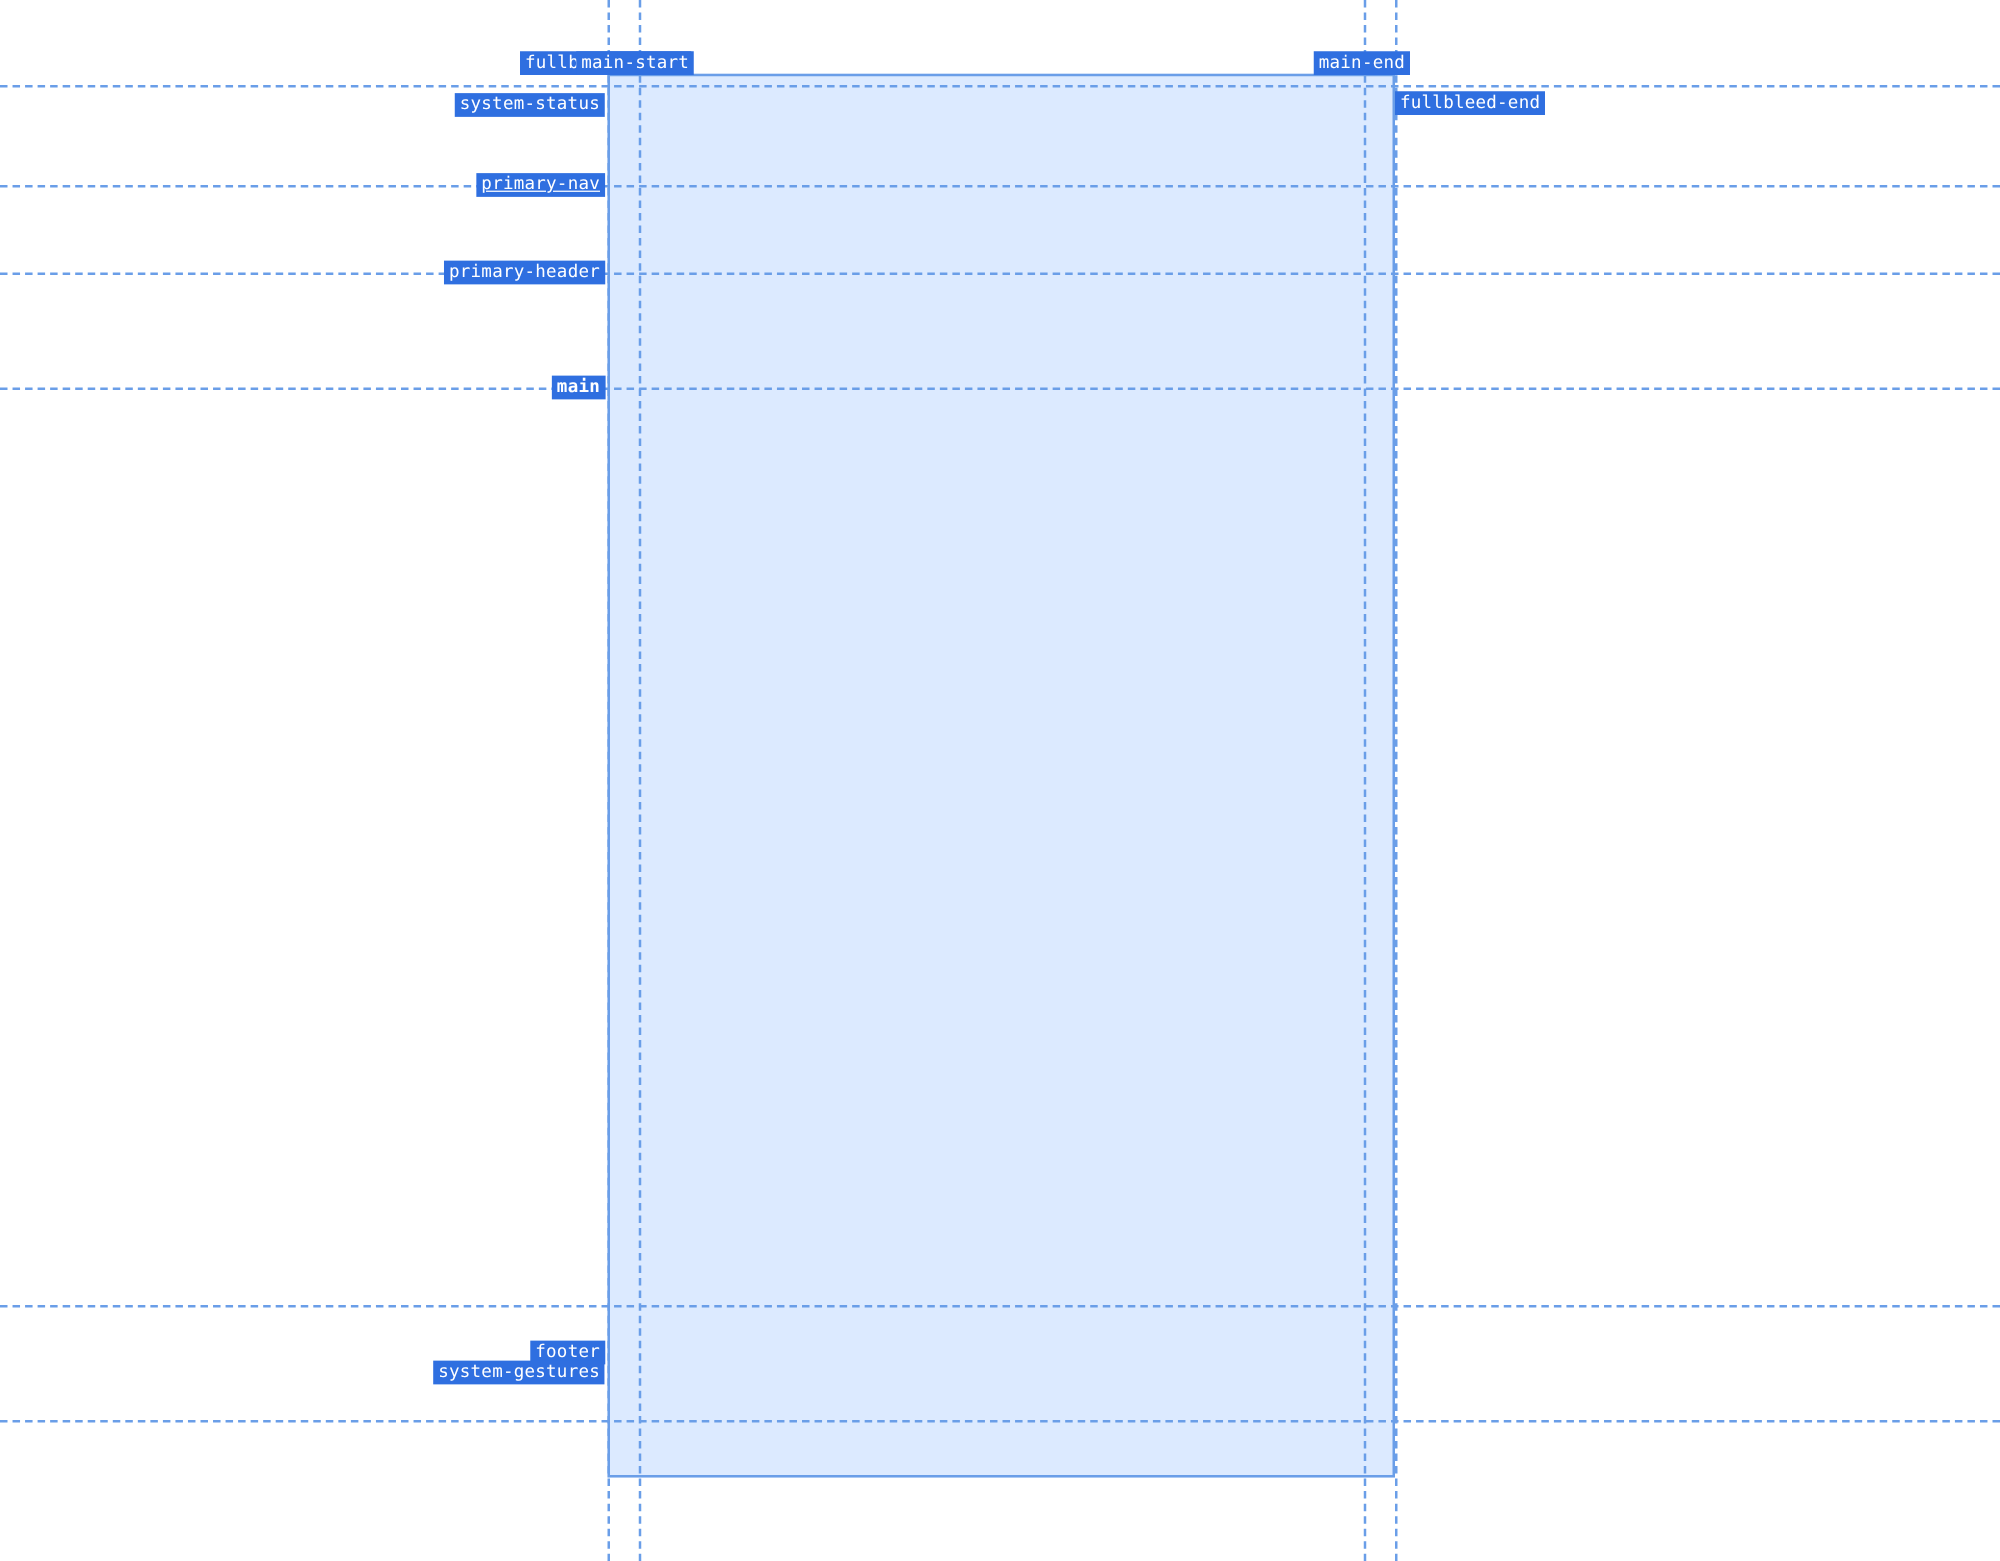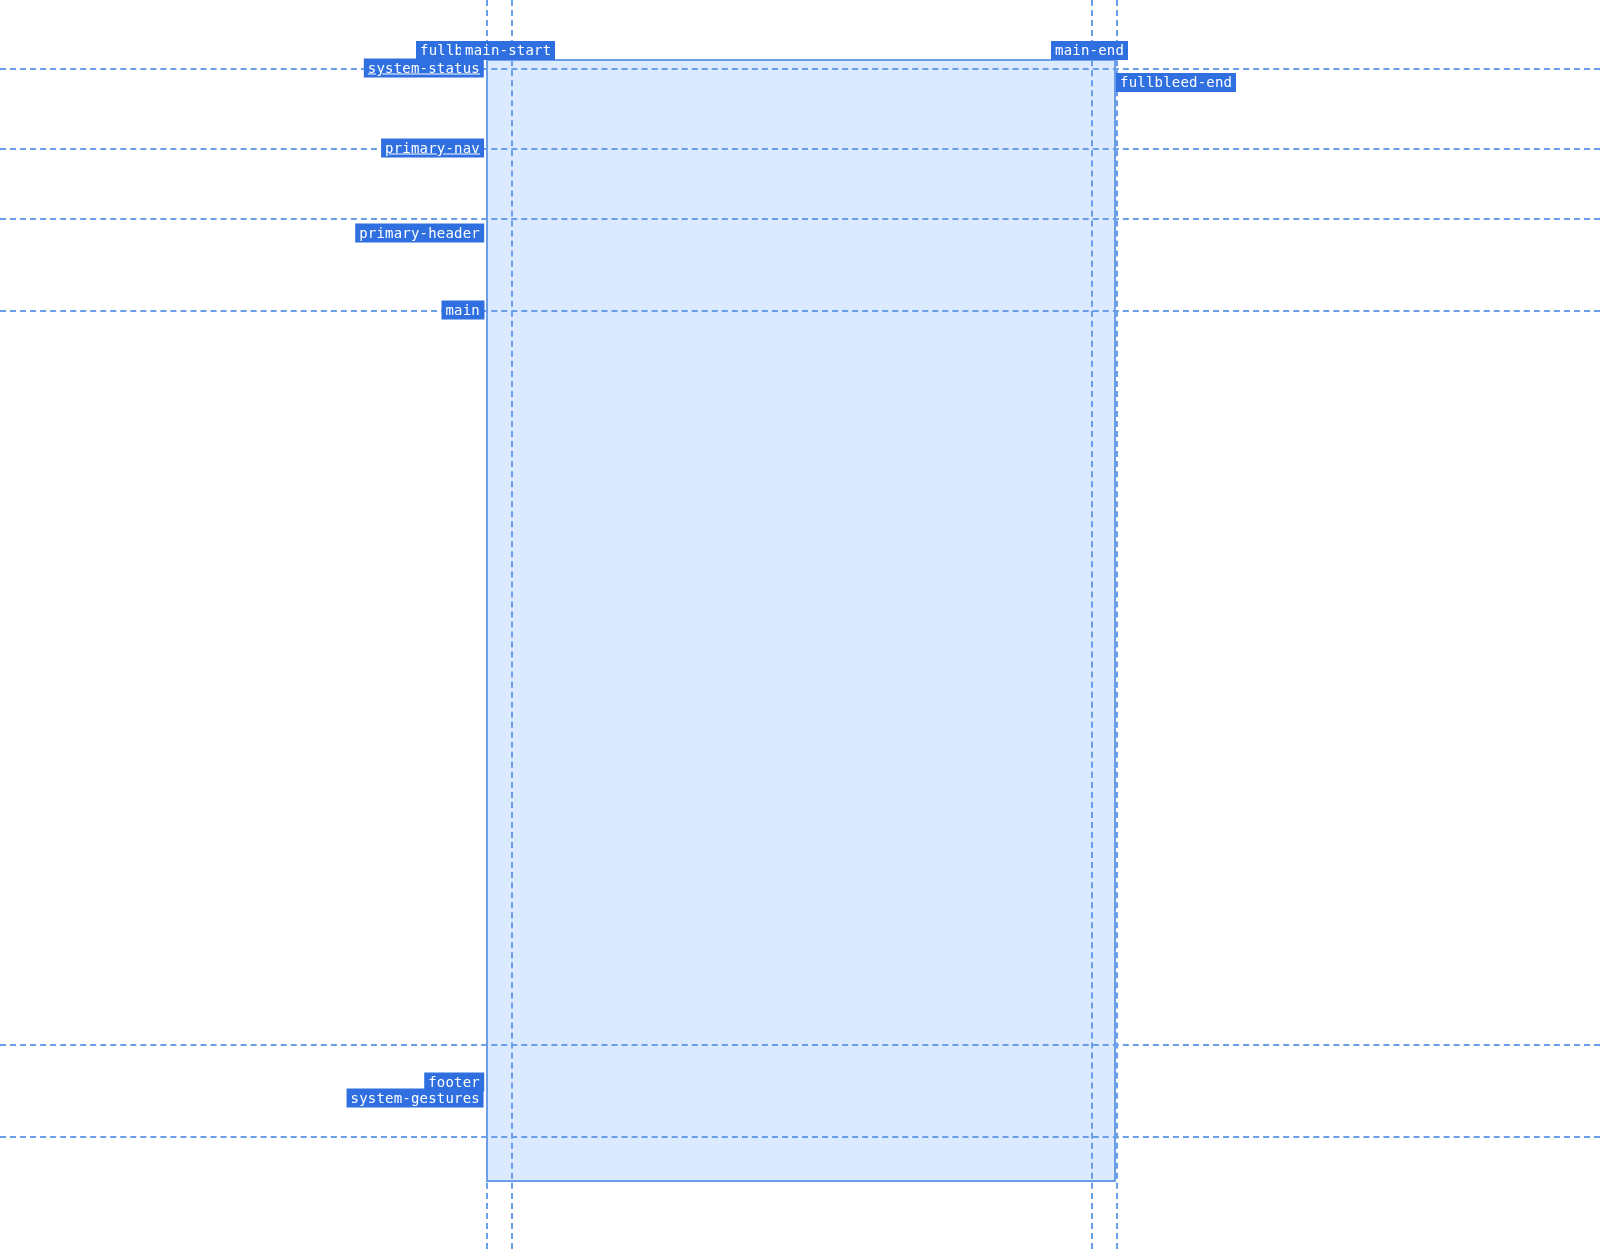--- a/index.html
+++ b/index.html
@@ -74,19 +74,19 @@
   <div id="hl-ph" class="line h" style="top: 218px;"></div>
   <div id="hl-mn" class="line h" style="top: 310px;"></div>
   <div id="hl-ft" class="line h" style="top: 1044px;"></div>
   <div id="hl-sg" class="line h" style="top: 1136px;"></div>
 
   <span id="lbl-fbs" class="tag top-edge" style="left: 416px; top: 60px;">fullbleed-start</span>
   <span id="lbl-ms" class="tag top-edge" style="left: 461px; top: 60px; text-align: right;">main-start</span>
   <span id="lbl-me" class="tag top-edge" style="left: 1051px; top: 60px;">main-end</span>
   <span id="lbl-fbe" class="tag top-edge" style="left: 1116px; top: 60px; margin-top: 32px;">fullbleed-end</span>
 
-  <span id="lbl-ss" class="tag right-edge" style="left: 484px; top: 68px; text-decoration: underline;">system-status</span>
+  <span id="lbl-ss" class="tag right-edge" style="left: 484px; top: 84px;">system-status</span>
   <span id="lbl-pn" class="tag right-edge" style="left: 484px; top: 148px; text-decoration: underline;">primary-nav</span>
-  <span id="lbl-ph" class="tag right-edge" style="left: 484px; top: 233px;">primary-header</span>
-  <span id="lbl-mn" class="tag right-edge" style="left: 484px; top: 310px;">main</span>
+  <span id="lbl-ph" class="tag right-edge" style="left: 484px; top: 218px;">primary-header</span>
+  <span id="lbl-mn" class="tag right-edge" style="left: 484px; top: 310px; font-weight: bold;">main</span>
   <span id="lbl-ft" class="tag right-edge" style="left: 484px; top: 1044px; margin-top: 38px;">footer</span>
   <span id="lbl-sg" class="tag right-edge" style="left: 484px; top: 1098px;">system-gestures</span>
 </div>
 
 </body></html>

